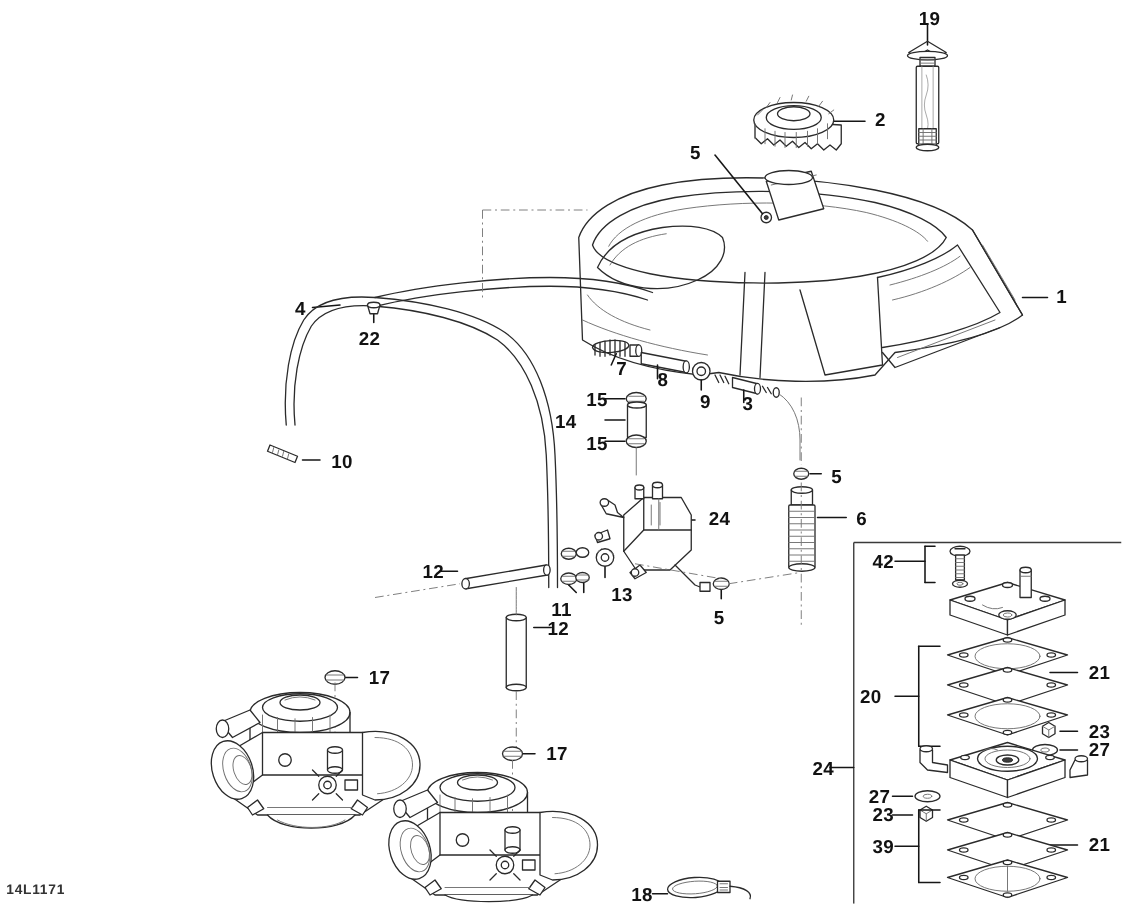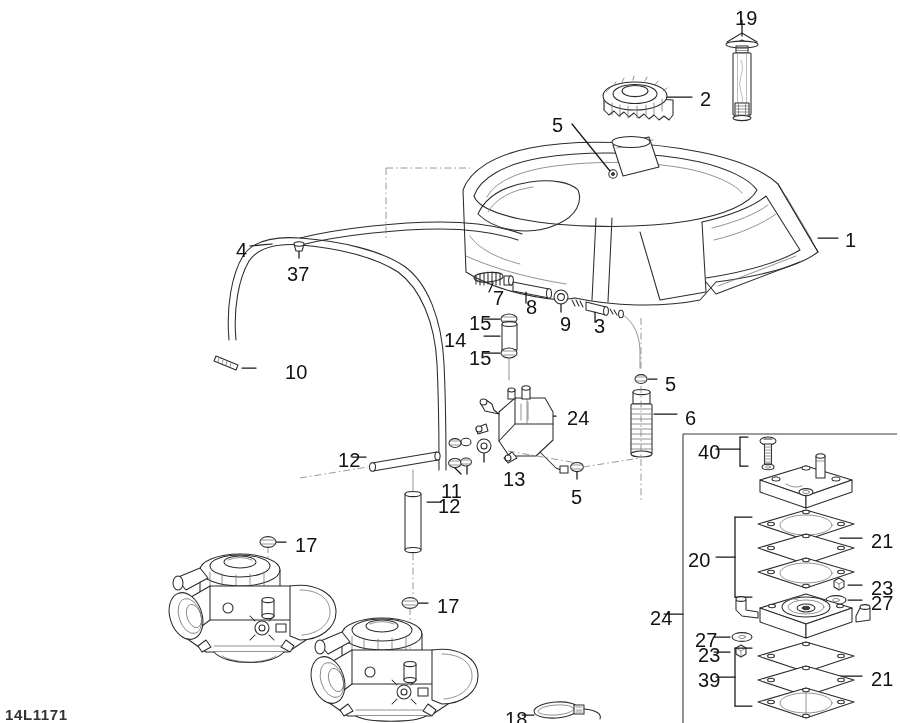--- a/index.html
+++ b/index.html
@@ -1,23 +1,23 @@
 <!DOCTYPE html>
 <html><head>
 <meta charset="utf-8">
 <style>
   html,body{margin:0;padding:0;background:#ffffff;}
   body{width:900px;height:723px;position:relative;overflow:hidden;
        font-family:"Liberation Sans", sans-serif;color:#1a1a1a;}
   #stage{position:absolute;left:0;top:0;width:900px;height:723px;}
   svg#art{position:absolute;left:0;top:0;width:900px;height:723px;}
   .lbl{position:absolute;font-family:"Liberation Sans",sans-serif;
-       font-size:20px;font-weight:400;color:#121212;line-height:1;
+       font-size:15px;font-weight:700;color:#121212;line-height:1;
        letter-spacing:0.2px;white-space:nowrap;}
-  .code{position:absolute;left:5px;top:706px;font-size:15px;font-weight:700;
+  .code{position:absolute;left:5px;top:706px;font-size:11px;font-weight:700;
         color:#333;letter-spacing:0.6px;font-family:"Liberation Sans",sans-serif;}
   
   .s  {fill:none;stroke:#2b2b2b;stroke-width:1.05;stroke-linejoin:round;stroke-linecap:round;}
   .sf {fill:#ffffff;stroke:#2b2b2b;stroke-width:1.05;stroke-linejoin:round;stroke-linecap:round;}
   .thin{fill:none;stroke:#6f6f6f;stroke-width:0.75;stroke-linecap:round;}
   .vthin{fill:none;stroke:#8d8d8d;stroke-width:0.6;stroke-linecap:round;}
   .lead{fill:none;stroke:#161616;stroke-width:1.25;stroke-linecap:round;}
   .box{fill:none;stroke:#3a3a3a;stroke-width:1.1;}
   .dash{fill:none;stroke:#777;stroke-width:0.75;stroke-dasharray:7 3 1.6 3;}
   .drk{fill:#3d3d3d;stroke:#1f1f1f;stroke-width:0.7;}
@@ -485,41 +485,41 @@
 <div class="lbl" style="left:845px;top:230px;">1</div>
 <div class="lbl" style="left:700px;top:89px;">2</div>
 <div class="lbl" style="left:594px;top:316px;">3</div>
 <div class="lbl" style="left:236px;top:240px;">4</div>
 <div class="lbl" style="left:665px;top:374px;">5</div>
 <div class="lbl" style="left:571px;top:487px;">5</div>
 <div class="lbl" style="left:685px;top:408px;">6</div>
 <div class="lbl" style="left:493px;top:288px;">7</div>
 <div class="lbl" style="left:526px;top:297px;">8</div>
 <div class="lbl" style="left:560px;top:314px;">9</div>
-<div class="lbl" style="left:265px;top:362px;margin-left:20px;">10</div>
+<div class="lbl" style="left:265px;top:362px;">10</div>
 <div class="lbl" style="left:441px;top:481px;">11</div>
 <div class="lbl" style="left:338px;top:450px;">12</div>
 <div class="lbl" style="left:438px;top:496px;">12</div>
-<div class="lbl" style="left:503px;top:469px;">13</div>
+<div class="lbl" style="left:489px;top:469px;">13</div>
 <div class="lbl" style="left:444px;top:330px;">14</div>
 <div class="lbl" style="left:469px;top:313px;">15</div>
 <div class="lbl" style="left:469px;top:348px;">15</div>
 <div class="lbl" style="left:552px;top:115px;">5</div>
 <div class="lbl" style="left:295px;top:535px;">17</div>
 <div class="lbl" style="left:437px;top:596px;">17</div>
 <div class="lbl" style="left:505px;top:709px;">18</div>
 <div class="lbl" style="left:735px;top:8px;">19</div>
 <div class="lbl" style="left:688px;top:550px;">20</div>
 <div class="lbl" style="left:871px;top:531px;">21</div>
 <div class="lbl" style="left:871px;top:669px;">21</div>
-<div class="lbl" style="left:287px;top:264px;">37</div>
+<div class="lbl" style="left:287px;top:264px;">22</div>
 <div class="lbl" style="left:871px;top:578px;">23</div>
 <div class="lbl" style="left:698px;top:645px;">23</div>
 <div class="lbl" style="left:567px;top:408px;">24</div>
 <div class="lbl" style="left:650px;top:608px;">24</div>
-<div class="lbl" style="left:698px;top:442px;">40</div>
+<div class="lbl" style="left:698px;top:442px;">42</div>
 <div class="lbl" style="left:698px;top:670px;">39</div>
 <div class="lbl" style="left:871px;top:593px;">27</div>
 <div class="lbl" style="left:695px;top:630px;">27</div>
 
 <div class="code">14L1171</div>
 
 </div>
 
 </body></html>

